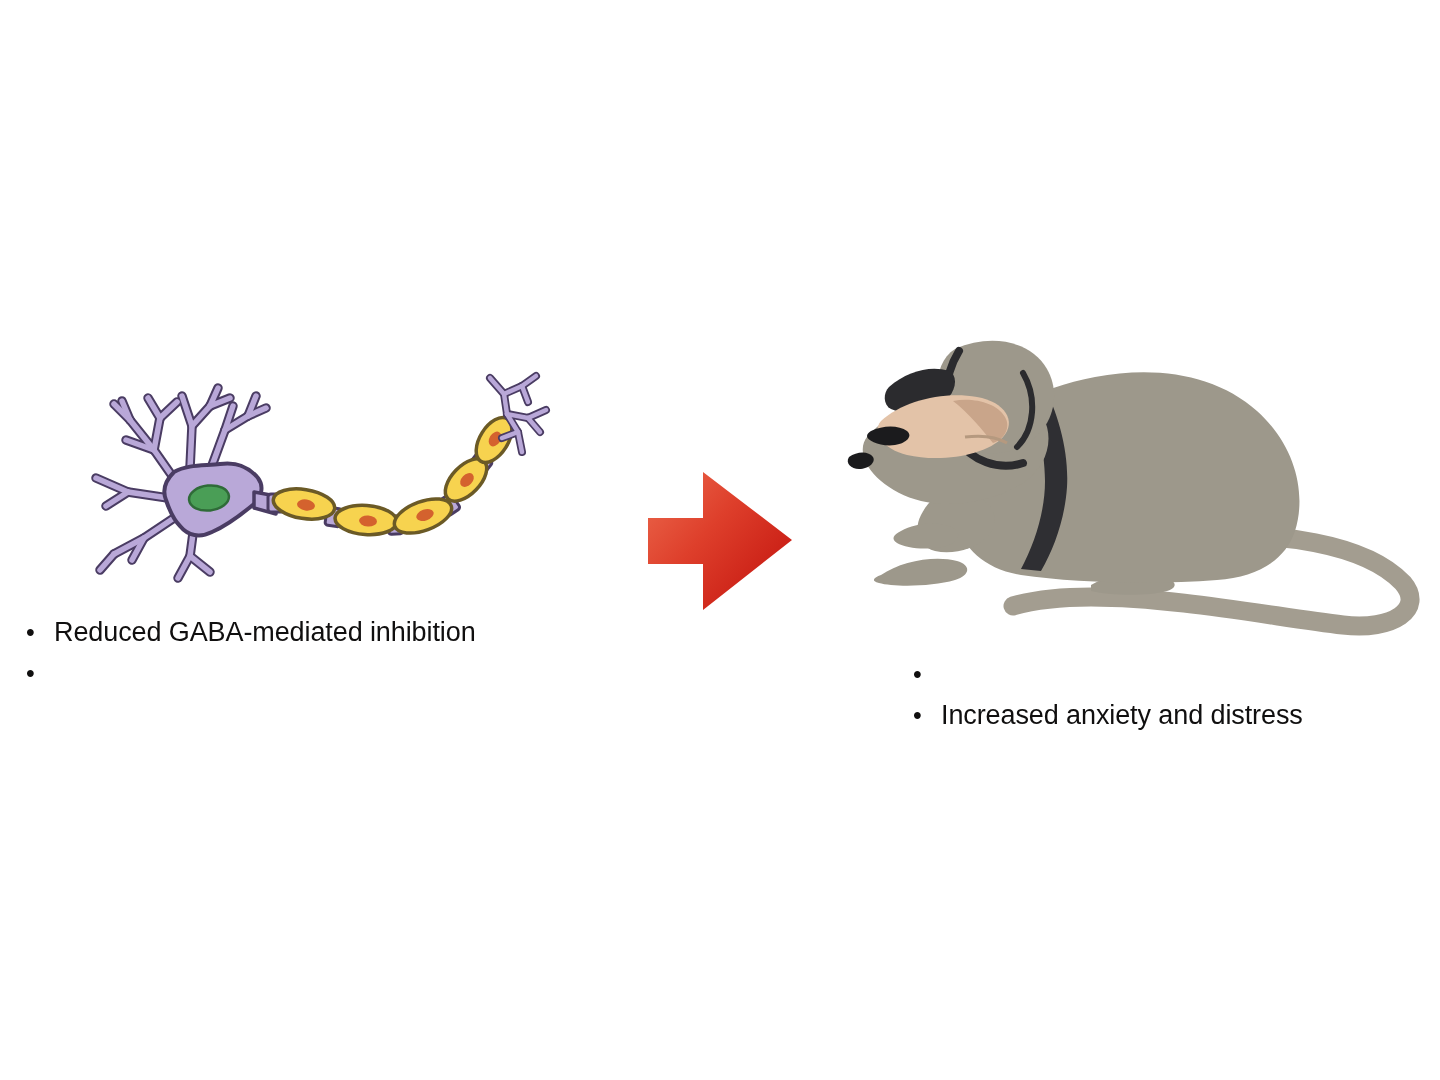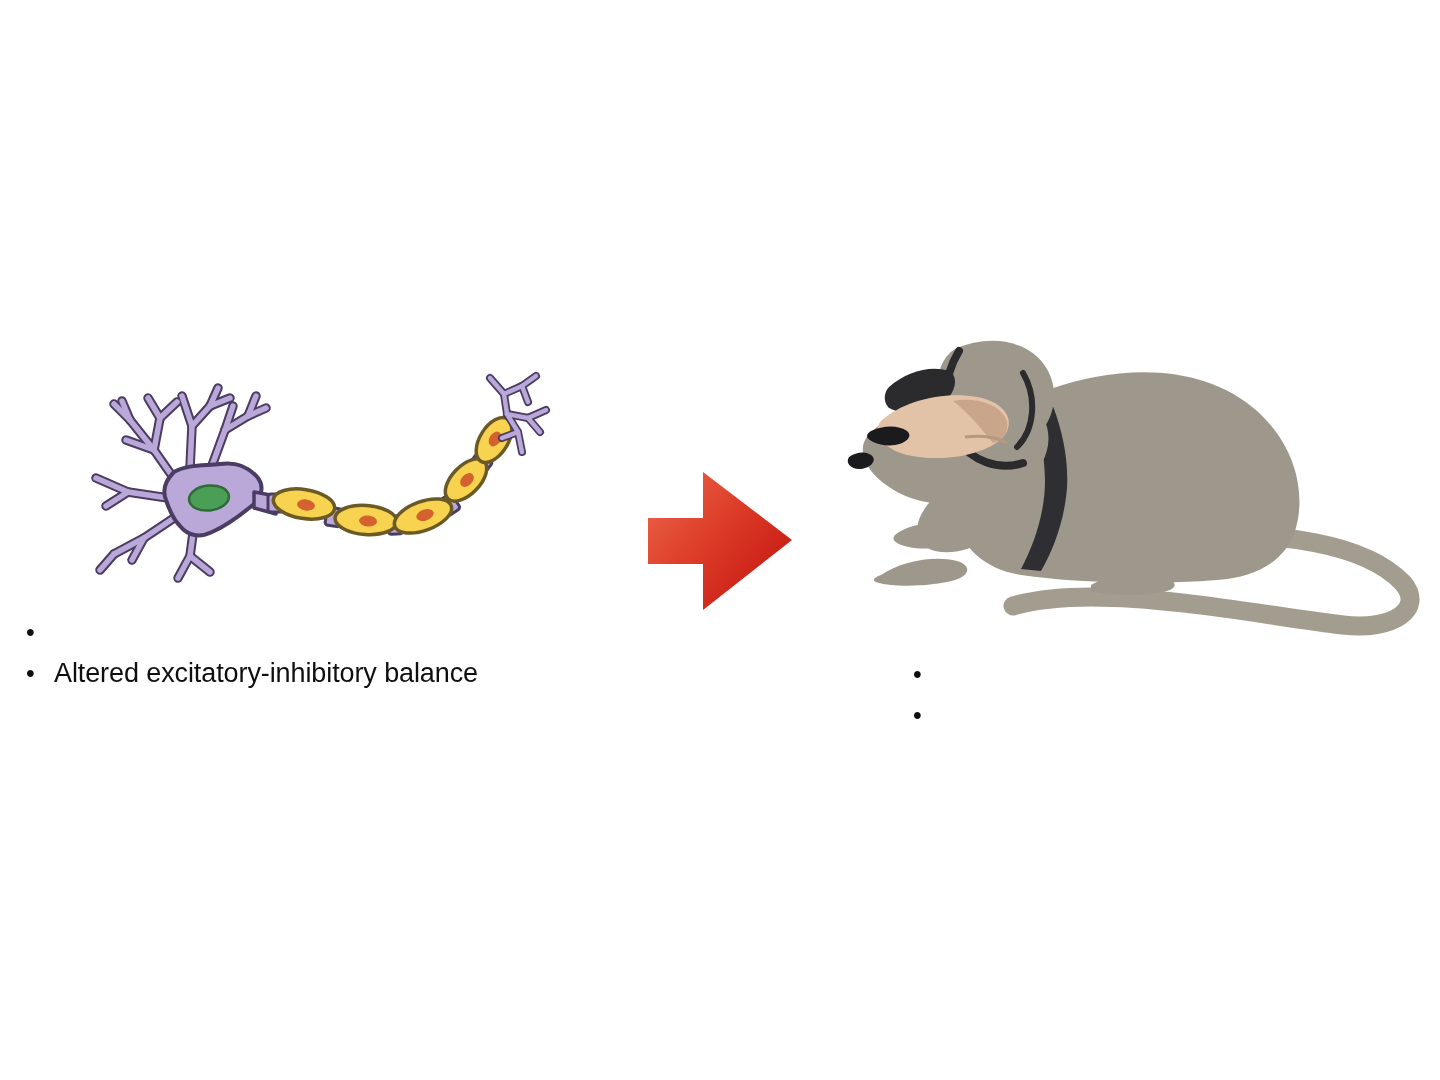--- a/index.html
+++ b/index.html
@@ -329,29 +329,30 @@
                  C 12 126, 24 126, 28 132
                  C 31 137, 24 144, 14 144
                  C 6 144, 0 138, 4 132 Z"></path>
       </g>
     </svg>
   </div>
 
   <ul class="bullet-list" id="neuron-bullets">
     <li class="bullet-item">
       <span class="bullet-marker">•</span>
+      <span class="bullet-text">Reduced GABA-mediated inhibition</span>
     </li>
     <li class="bullet-item">
       <span class="bullet-marker">•</span>
-      <span class="bullet-text">Altered excitatory-inhibitory balance</span>
     </li>
   </ul>
 
   <ul class="bullet-list" id="mouse-bullets">
     <li class="bullet-item">
       <span class="bullet-marker">•</span>
     </li>
     <li class="bullet-item">
       <span class="bullet-marker">•</span>
+      <span class="bullet-text">Increased anxiety and distress</span>
     </li>
   </ul>
 
 </div>
 
 </body></html>

